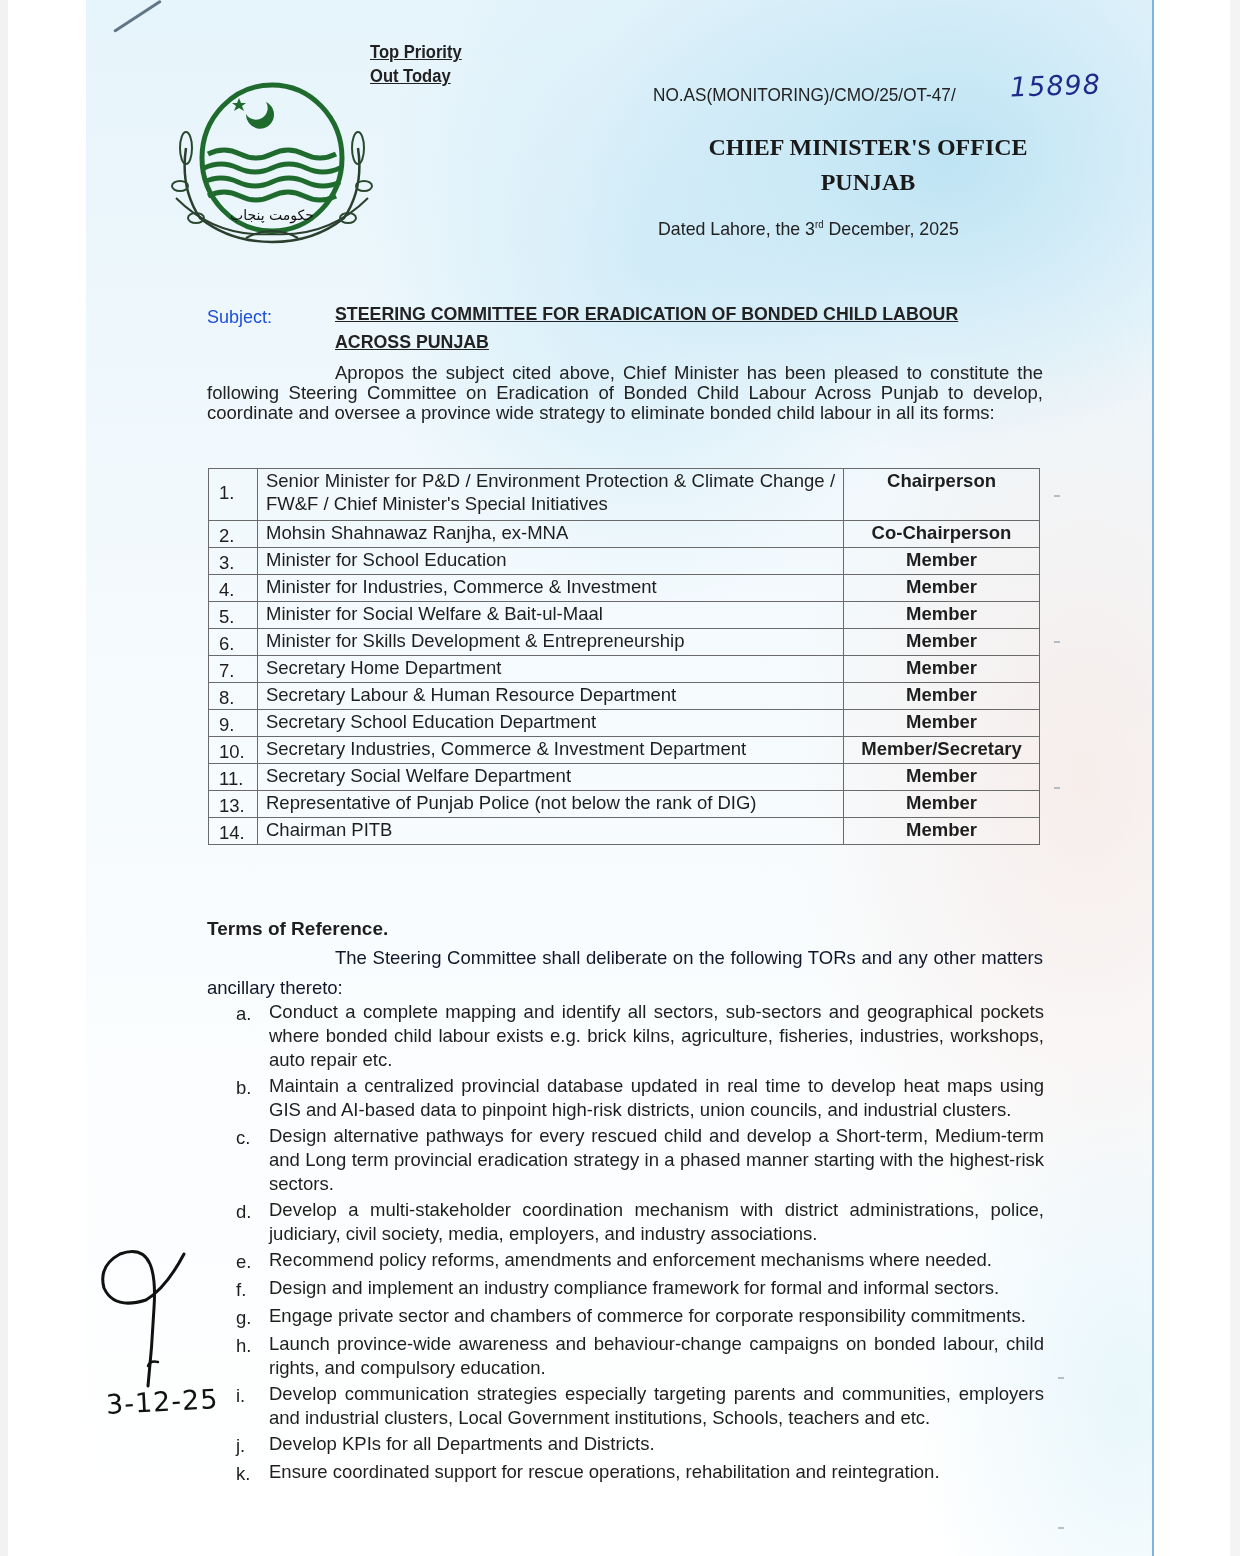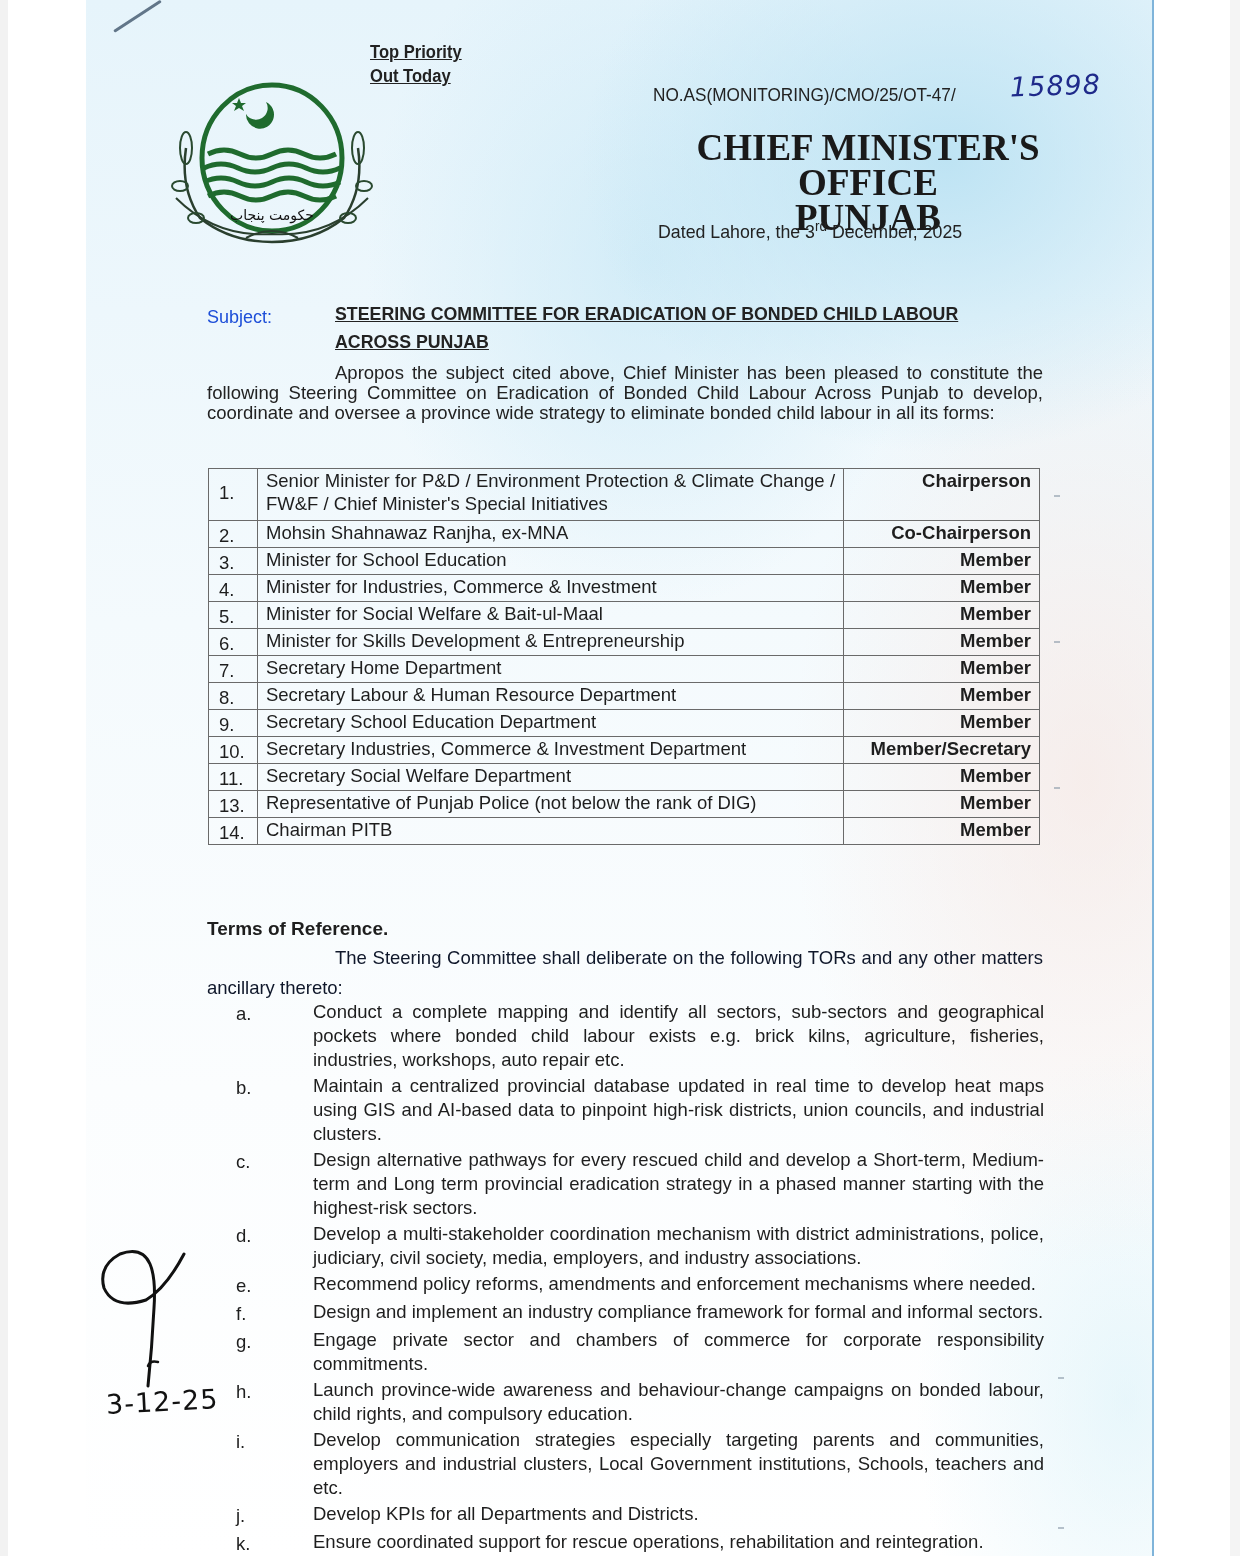--- a/index.html
+++ b/index.html
@@ -48,27 +48,27 @@
       transform: scaleX(0.93); transform-origin: left; white-space: nowrap;
     }
     .ref-hand {
       position: absolute; left: 1010px; top: 70px; font-size: 27px; color: #1f2a8a;
       font-family: "DejaVu Sans", sans-serif; font-style: italic; letter-spacing: 1px;
       transform: rotate(-2deg);
     }
     .office {
       position: absolute; left: 640px; top: 130px; width: 456px; text-align: center;
       font-family: "Liberation Serif", "DejaVu Serif", serif; font-weight: bold;
-      font-size: 37px; line-height: 35px; color: #1a1a1a;
+      font-size: 24px; line-height: 35px; color: #1a1a1a;
     }
     .dated {
       position: absolute; left: 658px; top: 218px; font-size: 18.5px; color: #222;
       white-space: nowrap; transform: scaleX(0.96); transform-origin: left;
     }
-    .dated sup { font-size: 14px; }
+    .dated sup { font-size: 10px; }
     .subject-label { position: absolute; left: 207px; top: 307px; font-size: 18px; color: #1d4ed8; }
     .subject-text {
       position: absolute; left: 335px; top: 300px; width: 700px;
       font-weight: bold; font-size: 18.5px; line-height: 28px; color: #222;
       transform: scaleX(0.96); transform-origin: left;
     }
     .subject-text span { text-decoration: underline; display: block; }
     .intro {
       position: absolute; left: 207px; top: 363px; width: 836px;
       font-size: 18.5px; line-height: 20px; text-align: justify; color: #222;
@@ -76,36 +76,36 @@
     }
     table.members {
       position: absolute; left: 208px; top: 468px; width: 832px;
       border-collapse: collapse; font-size: 18.5px; color: #1e1e1e;
     }
     table.members td {
       border: 1px solid #6a6a6a; padding: 0 8px; vertical-align: top; line-height: 23px;
     }
     table.members td.num { width: 49px; padding-left: 10px; vertical-align: bottom; }
     table.members td.name { width: 587px; margin-top: 28px; }
-    table.members td.role { font-weight: bold; text-align: right; width: 196px; }
+    table.members td.role { font-weight: bold; text-align: center; width: 196px; }
     table.members tr { height: 27px; }
     table.members tr.tall { height: 52px; }
     .tor-heading {
       position: absolute; left: 207px; top: 918px; font-weight: bold; font-size: 19px; color: #1e1e1e;
     }
     .tor-intro {
       position: absolute; left: 207px; top: 943px; width: 836px;
       font-size: 18.5px; line-height: 30px; text-align: justify; text-indent: 128px; color: #0f172a;
     }
     .tor-list { position: absolute; left: 236px; top: 1000px; width: 808px; list-style: none; }
     .tor-list li {
       display: flex; font-size: 18.5px; line-height: 24px; color: #1e1e1e; margin-bottom: 2px;
     }
     .tor-list li .letter { width: 33px; flex-shrink: 0; padding-top: 2px; }
-    .tor-list li .text { flex: 1; text-align: justify; margin-left: 44px; }
+    .tor-list li .text { flex: 1; text-align: justify; }
     .signature { position: absolute; left: 96px; top: 1248px; width: 120px; height: 140px; }
     .sig-date {
       position: absolute; left: 106px; top: 1386px; font-size: 27px;
       font-family: "DejaVu Sans", sans-serif; color: #111; letter-spacing: 1px; transform: rotate(-3deg);
     }
     .speck { position: absolute; width: 6px; height: 2px; background: #8a9aa8; opacity: .6; }
   </style>
 </head>
 <body>
 

